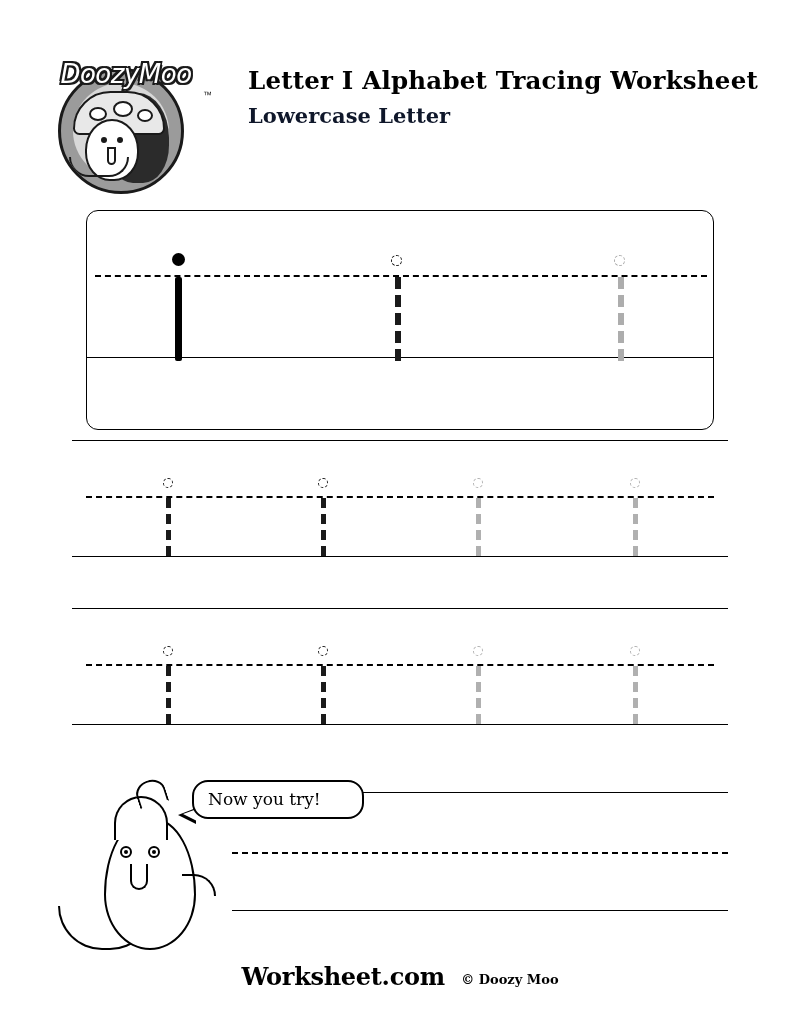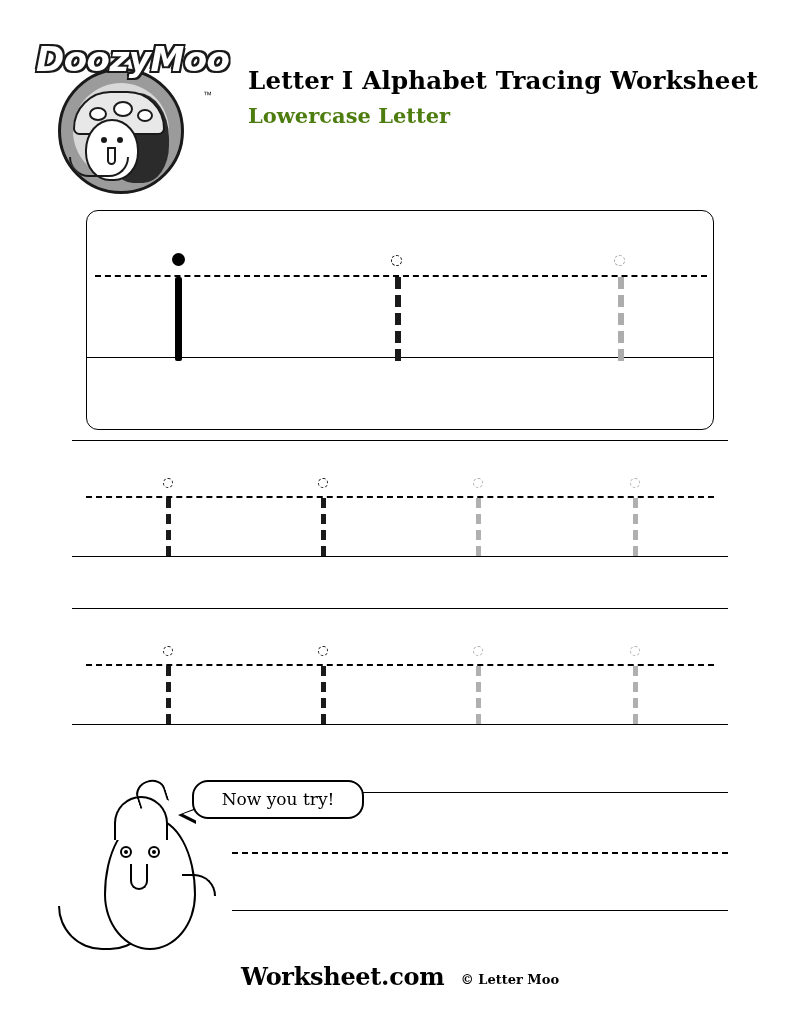--- a/index.html
+++ b/index.html
@@ -121,27 +121,27 @@
     height: 20px;
     border: 2.5px solid #1a1a1a;
     border-top: none;
     border-radius: 0 0 40px 40px;
     box-sizing: border-box;
     background: transparent;
   }
   .logo-wordmark {
     position: absolute;
     left: 0;
-    top: 9px;
+    top: 24px;
     width: 180px;
     height: 44px;
     font-family: "DejaVu Sans", sans-serif;
-    font-weight: bold;
+    font-weight: normal;
     font-style: italic;
-    font-size: 34px;
+    font-size: 26px;
     letter-spacing: -0.5px;
     color: #ffffff;
     text-align: center;
     line-height: 44px;
     -webkit-text-stroke: 3px #1a1a1a;
     paint-order: stroke fill;
     text-shadow:
       -2px -2px 0 #1a1a1a, 2px -2px 0 #1a1a1a,
       -2px  2px 0 #1a1a1a, 2px  2px 0 #1a1a1a;
     z-index: 5;
@@ -172,21 +172,21 @@
     letter-spacing: 0.2px;
     color: #000;
     white-space: nowrap;
   }
   .title-line2 {
     font-family: "DejaVu Serif", serif;
     font-weight: bold;
     font-size: 21px;
     line-height: 28px;
     margin-top: 6px;
-    color: #4d7c0f;
+    color: #0f172a;
     white-space: nowrap;
   }
 
   
   .name-row {
     position: absolute;
     left: 398px;
     top: 172px;
     width: 330px;
     height: 26px;
@@ -403,21 +403,20 @@
     left: 192px;
     top: 780px;
     min-width: 140px;
     padding: 7px 14px 8px 14px;
     border: 2.2px solid #000;
     border-radius: 16px;
     background: #fff;
     font-family: "DejaVu Serif", serif;
     font-size: 17px;
     white-space: nowrap;
-    text-align: center;
   }
   .bubble-tail {
     position: absolute;
     left: 178px;
     top: 808px;
     width: 0; height: 0;
     border-top: 7px solid transparent;
     border-bottom: 9px solid transparent;
     border-right: 18px solid #000;
   }
@@ -576,16 +575,16 @@
     <div class="char-tongue"></div>
     <div class="char-arm"></div>
   </div>
 
   <div class="bubble-tail"></div>
   <div class="bubble-tail-inner"></div>
   <div class="bubble">Now you try!</div>
 
   <div class="footer">
     <span class="footer-site">Worksheet.com</span>
-    <span class="footer-copy">© Letter Moo</span>
+    <span class="footer-copy">© Doozy Moo</span>
   </div>
 
 </div>
 
 </body></html>

